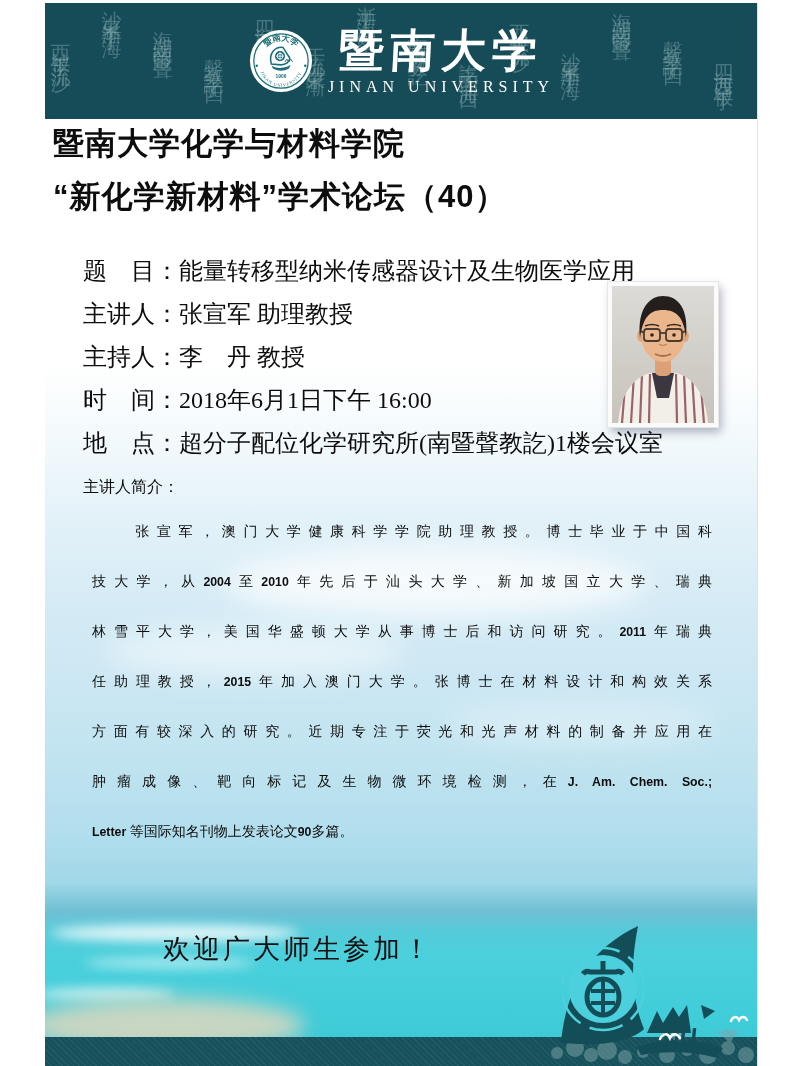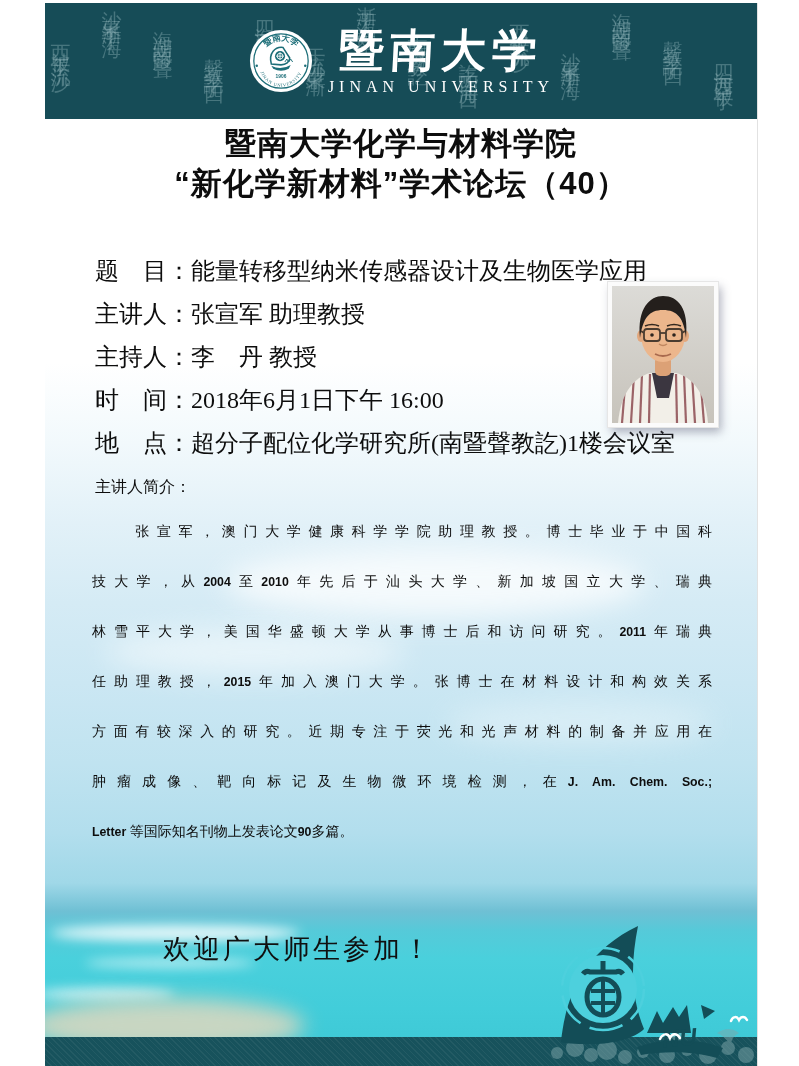--- a/index.html
+++ b/index.html
@@ -32,28 +32,28 @@
   .brand-text{color:#ffffff;text-align:center;}
   .uni-cn{
     font-size:45px;font-weight:bold;letter-spacing:6px;line-height:48px;
     transform:skewX(-3deg);font-family:"Liberation Serif","DejaVu Serif",serif;
   }
   .uni-en{
     font-size:16px;letter-spacing:5px;line-height:18px;margin-top:3px;
     font-family:"Liberation Serif",serif;
   }
   
-  .titles{position:absolute;left:0;top:122px;width:712px;text-align:center;z-index:4;}
+  .titles{position:absolute;left:8px;top:122px;width:712px;text-align:left;z-index:4;}
   .title1,.title2{
     font-family:"Liberation Sans","DejaVu Sans",sans-serif;font-weight:bold;color:#0d0d0d;
     font-size:31px;line-height:38px;letter-spacing:1px;
   }
-  .title2{margin-top:2px;}
-  
-  .details{position:absolute;left:50px;top:247px;width:620px;z-index:4;}
+  .title2{margin-top:15px;}
+  
+  .details{position:absolute;left:38px;top:247px;width:620px;z-index:4;}
   .drow{height:43px;line-height:43px;font-size:24px;color:#0d0d0d;white-space:nowrap;}
   .dlabel{display:inline-block;}
   .row-time .dvalue{font-weight:normal;}
   .bio-head{font-size:16px;}
   
   .photo{
     position:absolute;left:563px;top:279px;width:102px;height:137px;z-index:5;
     border:4px solid #fbfbfb;
     box-shadow:0 0 0 1px #e6e6e6,3px 5px 9px rgba(80,85,110,0.45);
     background:#d8d7d3;

